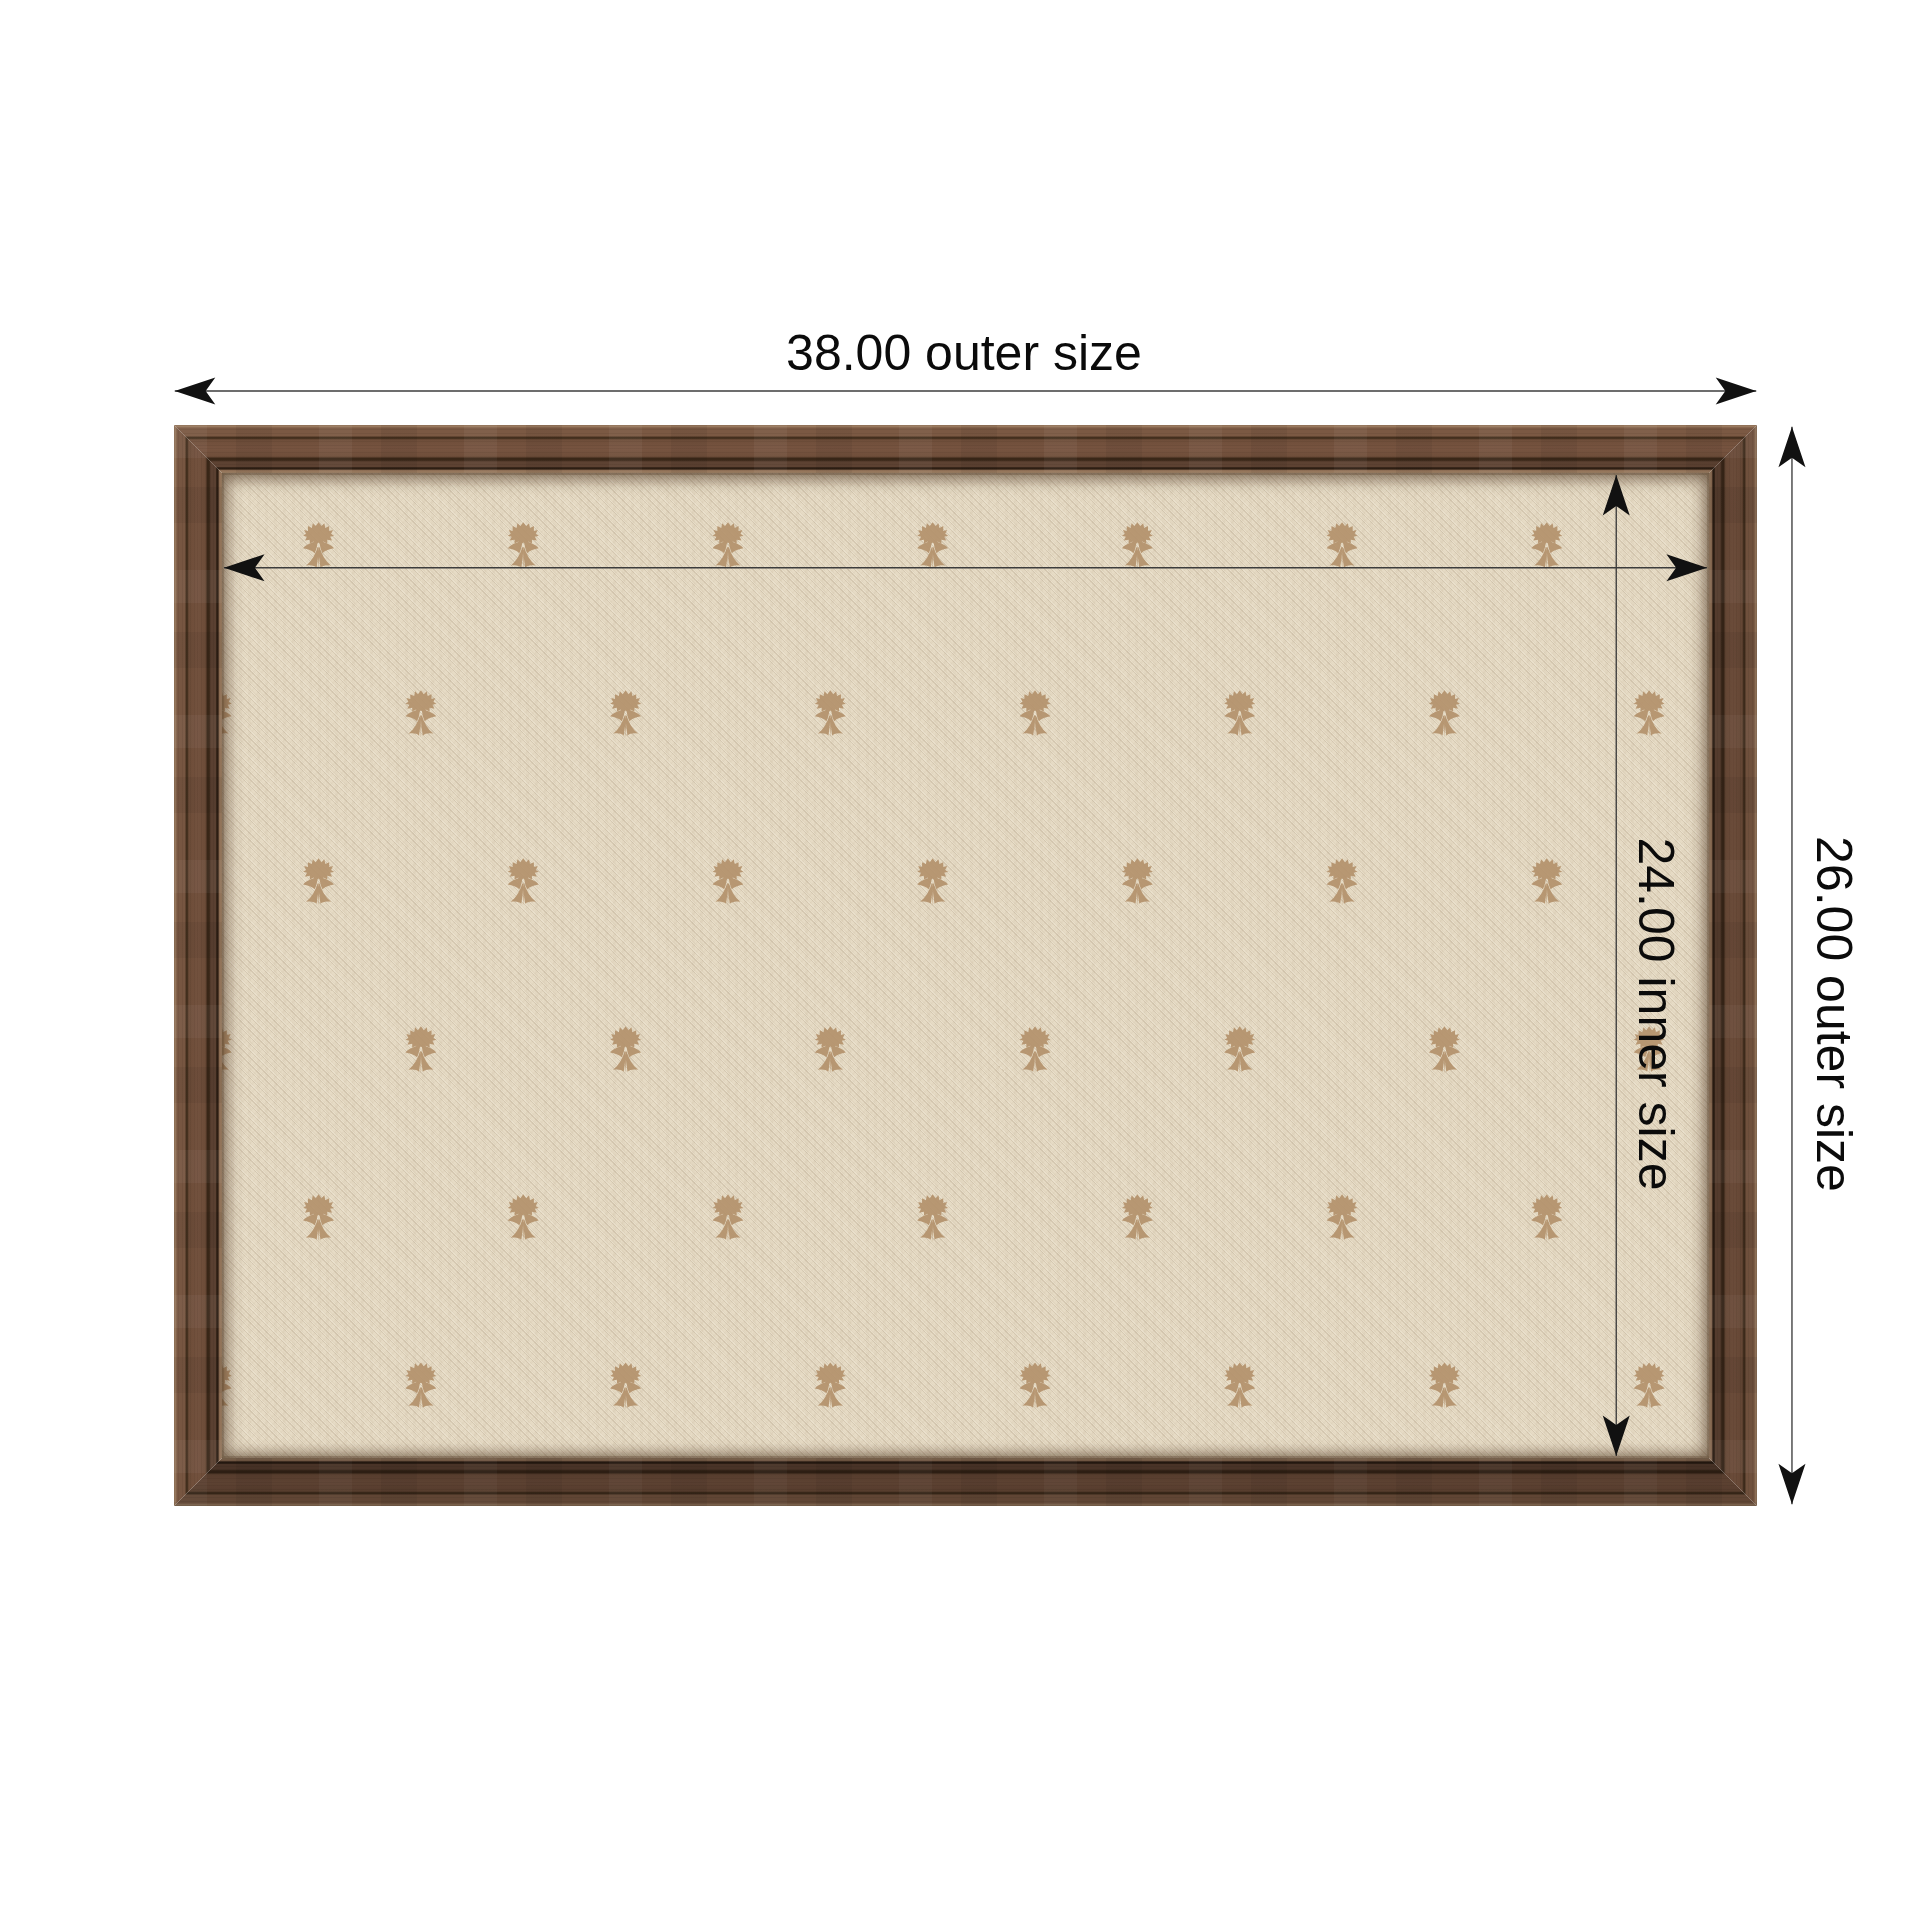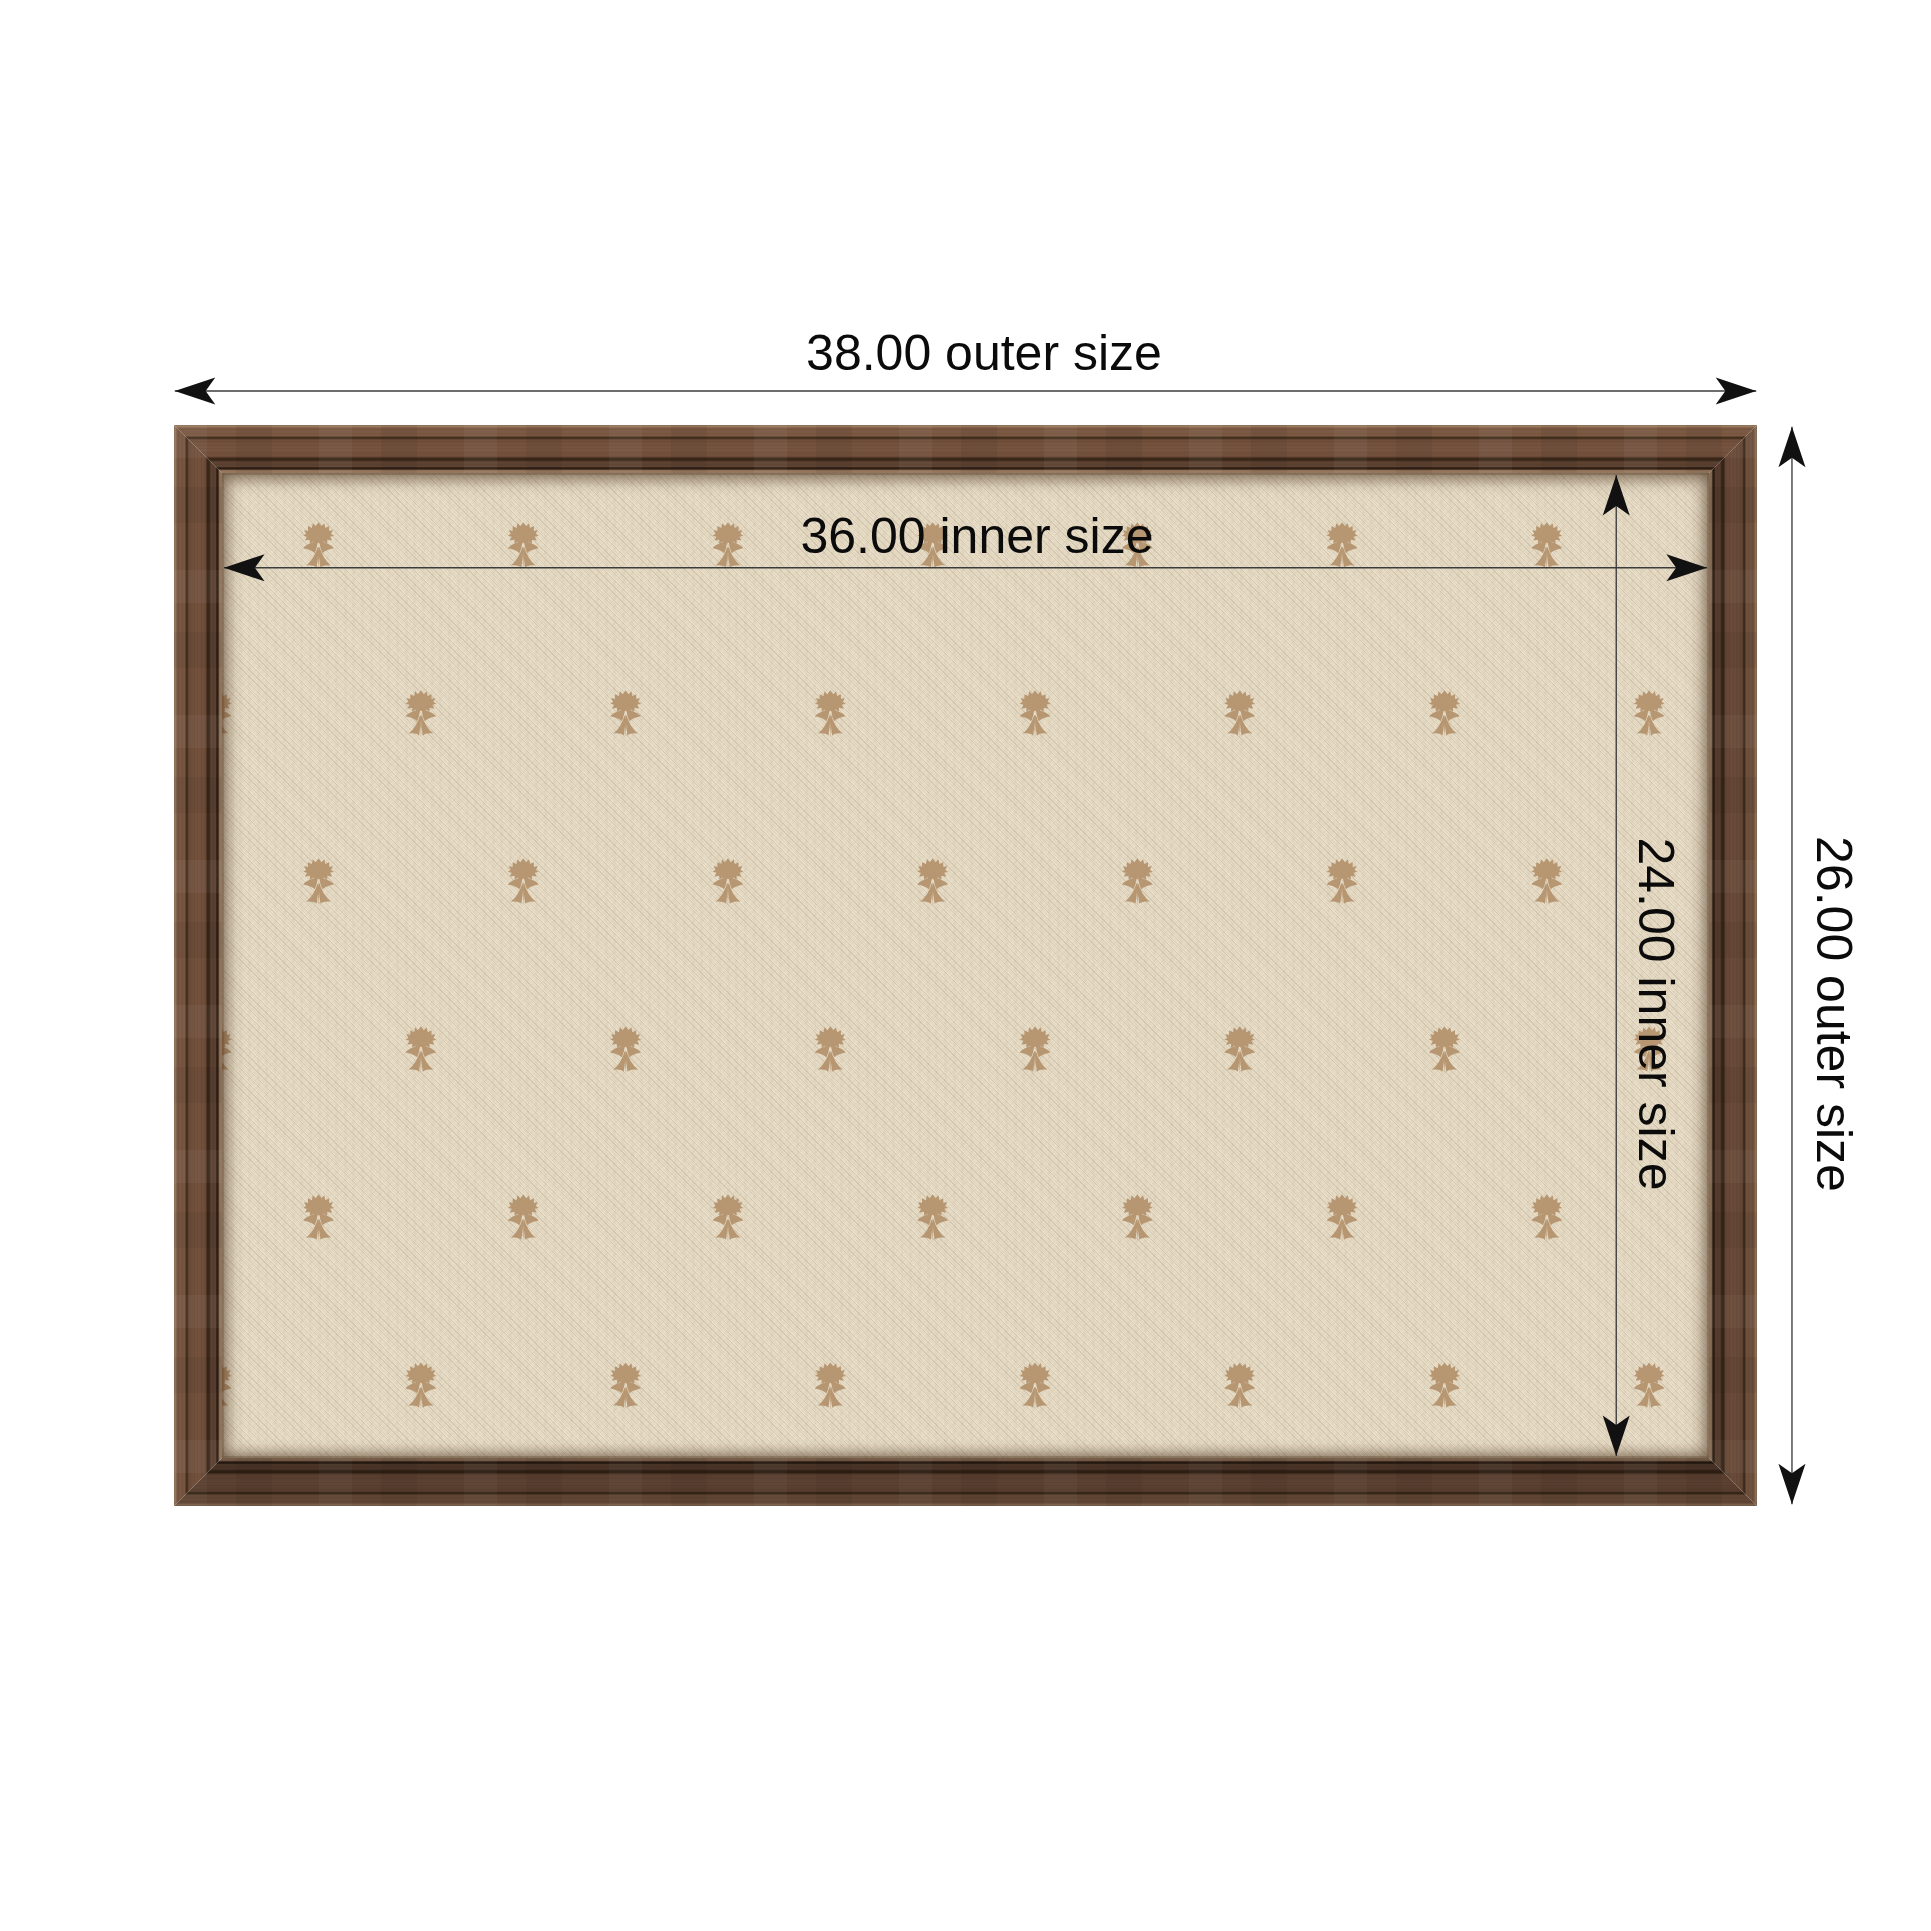--- a/index.html
+++ b/index.html
@@ -52,21 +52,21 @@
   
   .dim-overlay{position:absolute;left:0;top:0;width:1931px;height:1931px;pointer-events:none;}
   .dim-line{stroke:var(--dim-line,#3c3c3c);stroke-width:1.4;}
   .arrow-fill{fill:var(--arrow,#111111);}
   .dim-label{
     position:absolute;color:var(--dim-text,#0b0b0b);
     font-size:50px;line-height:1.15;white-space:nowrap;
   }
   .h-label{transform:translateX(-50%);}
   .v-label{writing-mode:vertical-rl;text-orientation:mixed;transform:translateY(-50%);}
-  .lbl-outer-w{left:984px;top:325px;}
+  .lbl-outer-w{left:964px;top:325px;}
   .lbl-inner-w{left:977px;top:508px;}
   .lbl-outer-h{left:1804px;top:1014px;}
   .lbl-inner-h{left:1626px;top:1014px;}
 </style>
 </head>
 <body>
 
 <div class="stage">
 
   <div class="board">
@@ -144,17 +144,16 @@
         <path class="arrow-fill" d="M43,15 L1,1 L11,15 L1,29 Z"></path>
       </marker>
     </defs>
     <line class="dim-line" x1="181" y1="405" x2="1819" y2="405" marker-start="url(#arr)" marker-end="url(#arr)"></line>
     <line class="dim-line" x1="232" y1="588" x2="1768" y2="588" marker-start="url(#arr)" marker-end="url(#arr)"></line>
     <line class="dim-line" x1="1856" y1="442" x2="1856" y2="1558" marker-start="url(#arr)" marker-end="url(#arr)"></line>
     <line class="dim-line" x1="1674" y1="492" x2="1674" y2="1508" marker-start="url(#arr)" marker-end="url(#arr)"></line>
   </svg>
 
   <div class="dim-label h-label lbl-outer-w">38.00 outer size</div>
-  <div class="dim-label h-label lbl-inner-w">36.00 inner size</div>
   <div class="dim-label v-label lbl-outer-h">26.00 outer size</div>
   <div class="dim-label v-label lbl-inner-h">24.00 inner size</div>
 </div>
 
 
 </body></html>

